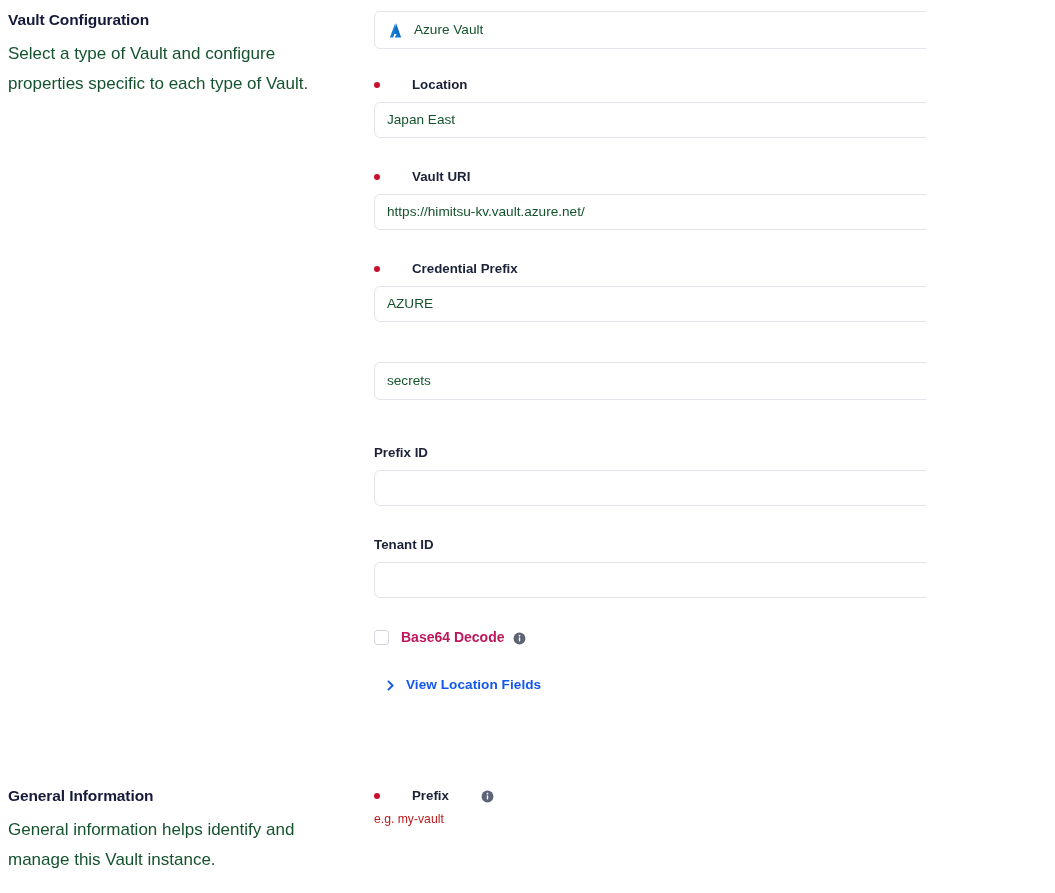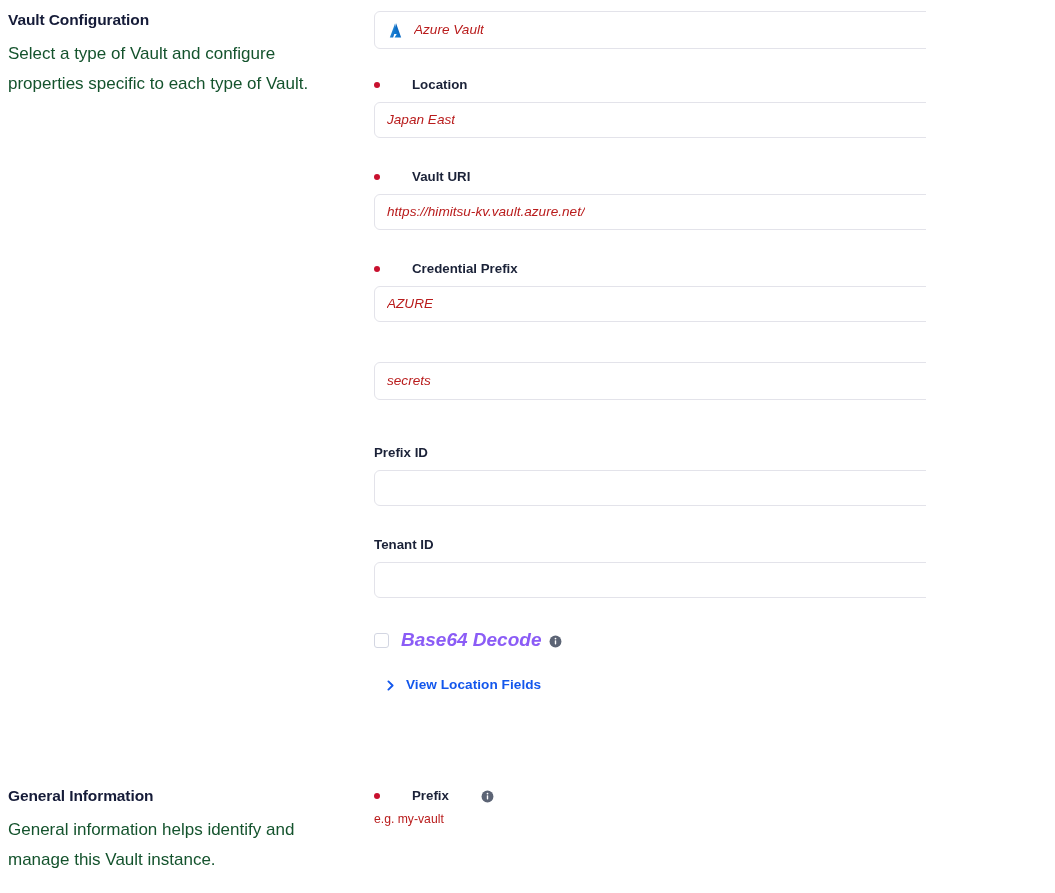--- a/index.html
+++ b/index.html
@@ -70,25 +70,24 @@
     border: 1px solid #e3e3ea;
     border-radius: 6px;
     margin-top: 9px;
     display: flex;
     align-items: center;
     padding: 0 12px;
   }
   .control.tall { height: 38px; }
   .control-value {
     font-size: 13.6px;
-    color: #b91c1c;
+    color: #14532d;
     line-height: 18px;
     white-space: nowrap;
     overflow: hidden;
-    font-style: italic;
   }
   .control-value.empty { color: #9aa0ae; }
 
   .chevron-down {
     position: absolute;
     right: 12px;
     top: 50%;
     transform: translateY(-50%);
     width: 14px; height: 14px;
   }
@@ -114,24 +113,23 @@
   }
   .checkbox-box {
     width: 15px; height: 15px;
     border: 1.4px solid #d3d6e2;
     border-radius: 3px;
     background: #fff;
     margin-right: 12px;
     flex: 0 0 auto;
   }
   .checkbox-label {
-    font-size: 19px;
-    font-weight: bold;
-    color: #8b5cf6;
-    font-style: italic;
+    font-size: 14px;
+    font-weight: bold;
+    color: #be185d;
   }
 
   
   .adv-link {
     display: inline-flex;
     align-items: center;
     cursor: pointer;
     padding-left: 10px;
   }
   .chevron-right { width: 13px; height: 13px; margin-right: 9px; display:block; }

